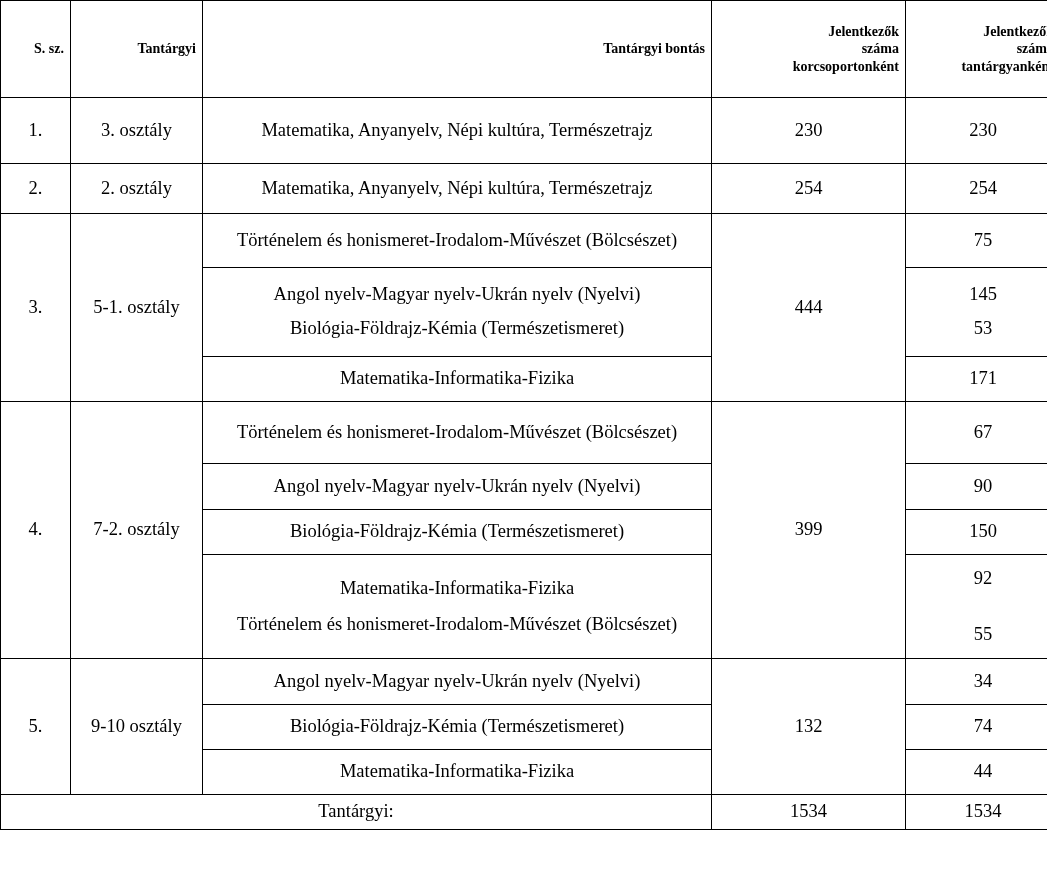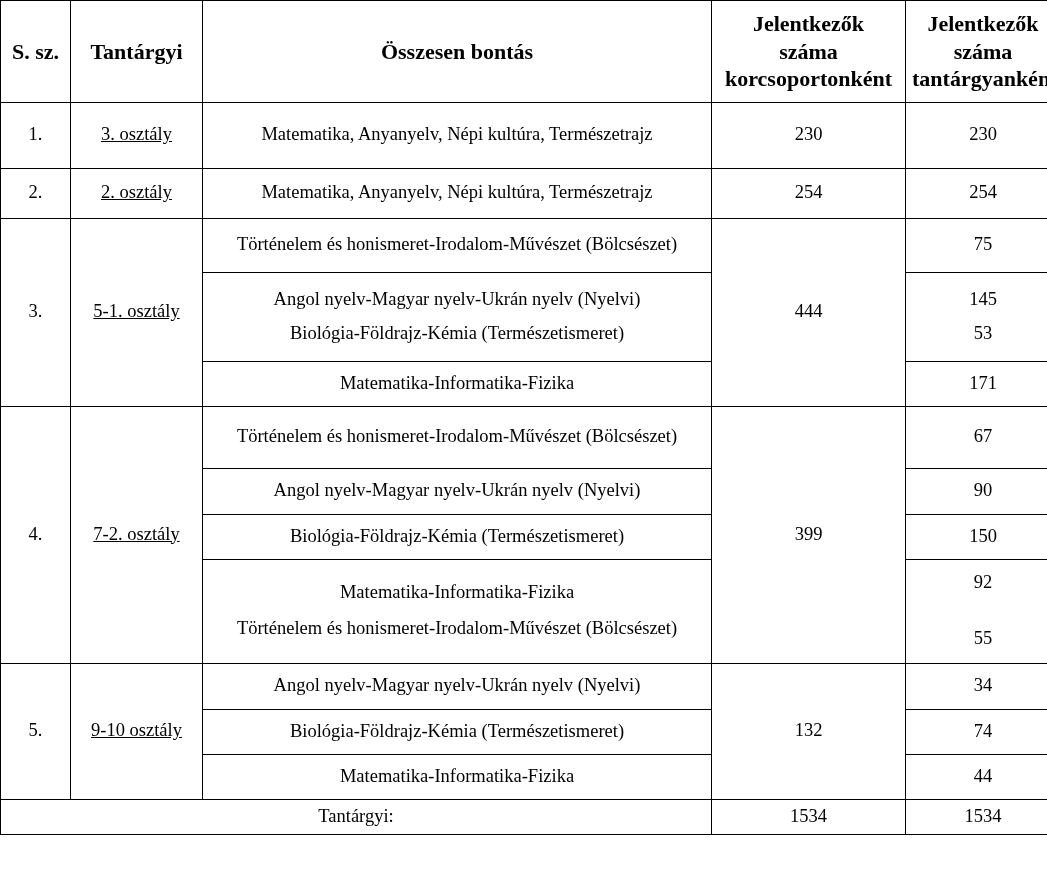--- a/index.html
+++ b/index.html
@@ -35,23 +35,24 @@
     text-align: center;
     vertical-align: middle;
     font-size: 18.5px;
     line-height: 1.18;
     font-weight: normal;
     font-family: "Liberation Serif", "DejaVu Serif", serif;
   }
 
   table.data-table thead th {
     font-weight: bold;
-    font-size: 22px;
+    font-size: 14px;
     line-height: 1.25;
     padding: 9px 6px;
+    text-align: right;
   }
 
   
   col.c-num     { width: 70px; }
   col.c-age     { width: 132px; }
   col.c-subject { width: 509px; }
   col.c-bygroup { width: 194px; }
   col.c-bysubj  { width: 155px; }
 
   
@@ -73,42 +74,42 @@
     text-align: center;
     font-size: 19px;
   }
   td.total-value {
     font-weight: bold;
     font-size: 19px;
   }
 
   td.subject-cell { text-align: center; }
   td.count-cell   { text-align: center; }
-  td.age-cell     { text-align: center; text-decoration: underline; }
+  td.age-cell     { text-align: center; }
   td.idx-cell     { text-align: center; }
 </style>
 </head>
 <body>
 
 <div id="sheet">
 
   <table class="data-table">
     <colgroup>
       <col class="c-num">
       <col class="c-age">
       <col class="c-subject">
       <col class="c-bygroup">
       <col class="c-bysubj">
     </colgroup>
 
     <thead>
       <tr class="head-row">
         <th>S. sz.</th>
         <th>Tantárgyi</th>
-        <th>Összesen bontás</th>
+        <th>Tantárgyi bontás</th>
         <th>
           <span>Jelentkezők</span><br>
           <span>száma</span><br>
           <span>korcsoportonként</span>
         </th>
         <th>
           <span>Jelentkezők</span><br>
           <span>száma</span><br>
           <span>tantárgyanként</span>
         </th>

